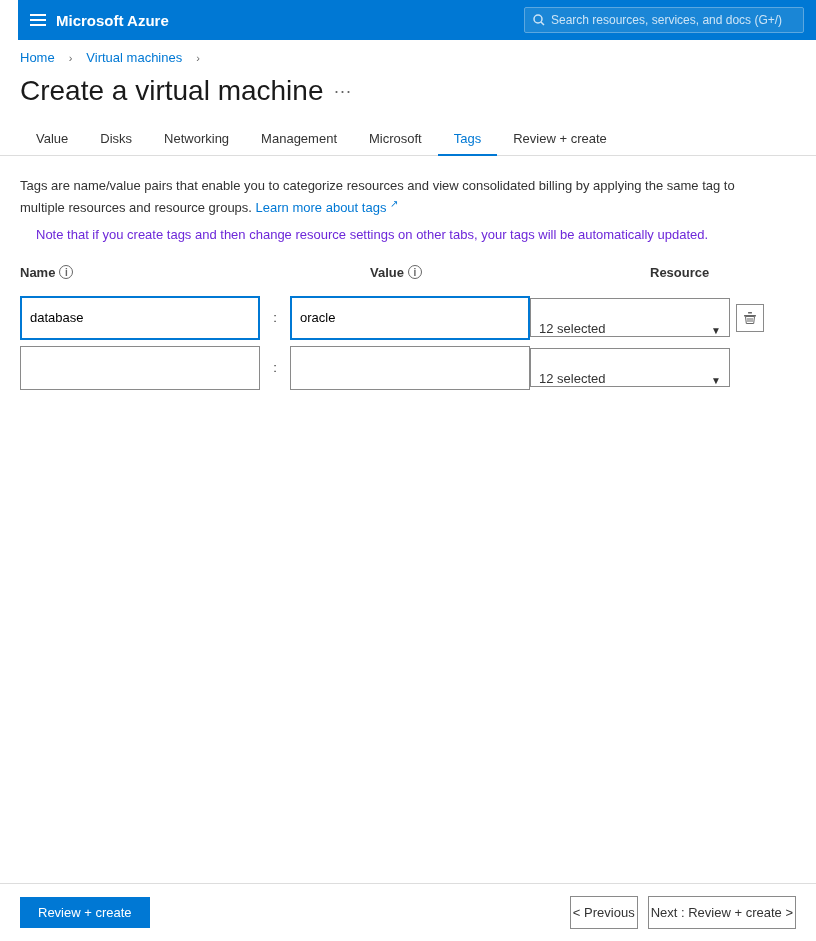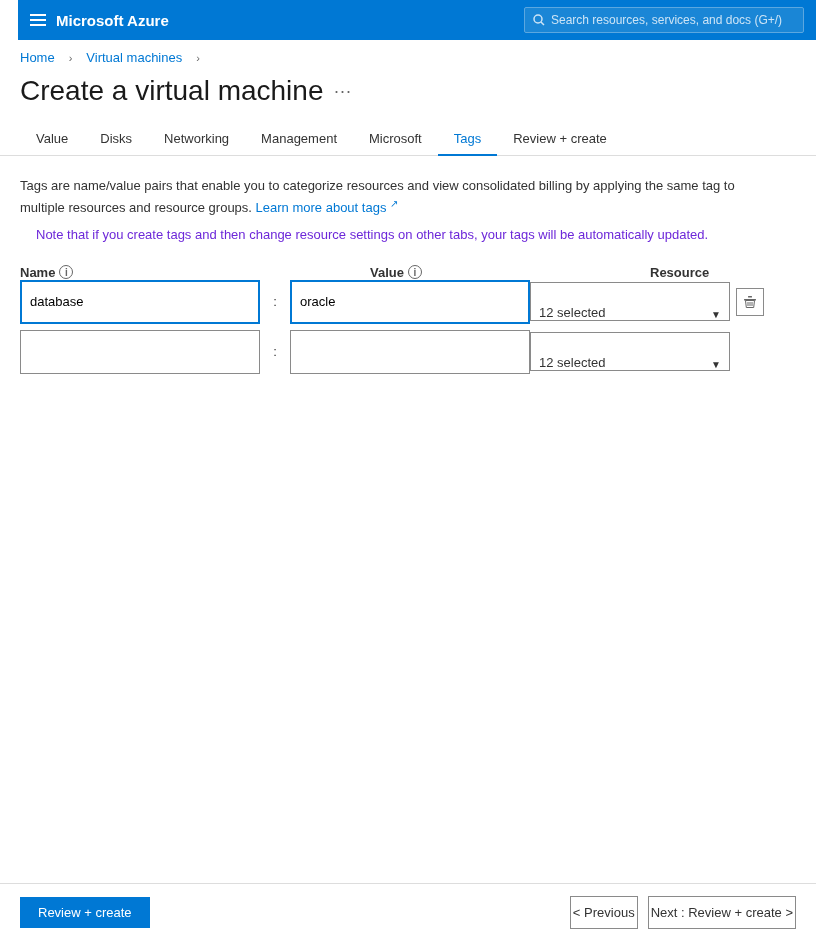--- a/index.html
+++ b/index.html
@@ -131,21 +131,21 @@
 
     
     .tags-table {
       width: 100%;
       max-width: 760px;
     }
     .tags-header {
       display: grid;
       grid-template-columns: 240px 30px 240px 200px 40px;
       align-items: center;
-      margin-bottom: 0;
+      margin-bottom: 16px;
       gap: 40px;
     }
     .tags-header-cell {
       font-size: 13px;
       font-weight: 600;
       color: #333;
       display: flex;
       align-items: center;
       gap: 4px;
     }

